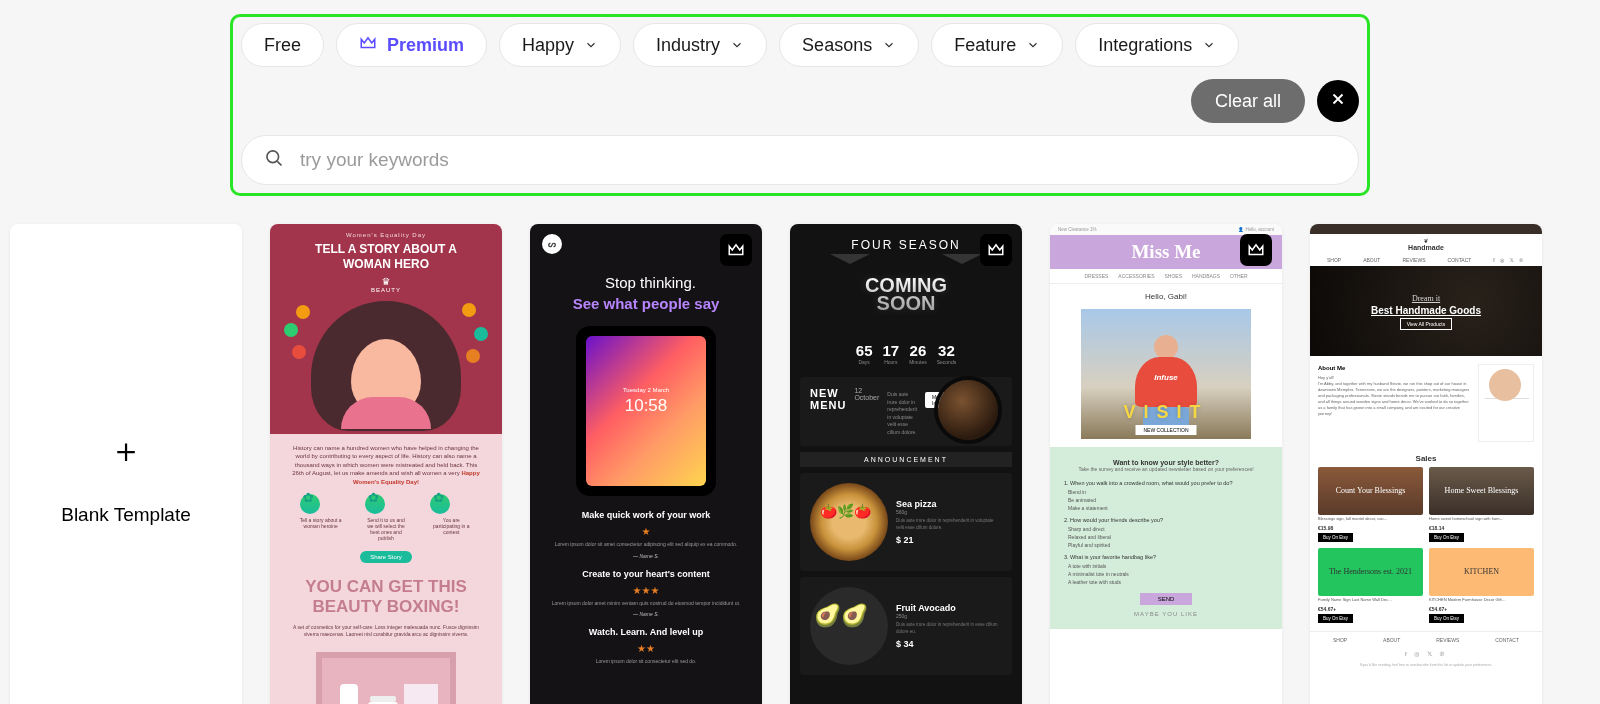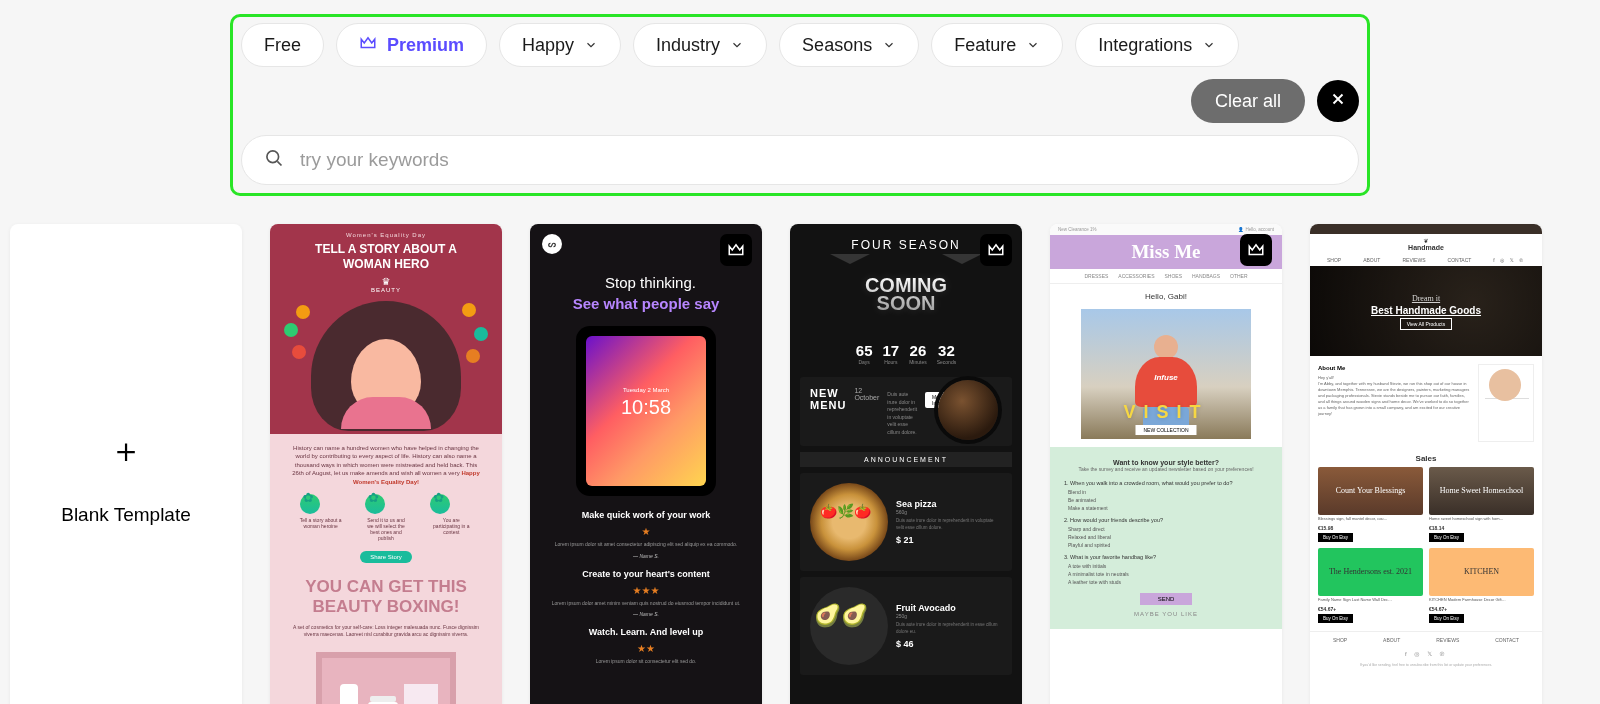--- a/index.html
+++ b/index.html
@@ -150,21 +150,21 @@
 
   
   .t2{background:#151215; color:#fff; text-align:center; font-size:8px;}
   .t2 .top{display:flex; justify-content:space-between; padding:10px 12px; align-items:center;}
   .t2 .circ{width:20px;height:20px; background:#fff; border-radius:50%; display:flex; align-items:center; justify-content:center; color:#333; font-weight:700; font-size:9px;}
   .t2 .socials{display:flex; gap:5px; color:#aaa; font-size:8px;}
   .t2 h3{font-size:15px; font-weight:400; margin:10px 0 4px;padding-left:9px;}
   .t2 h2{font-size:15px; font-weight:600; color:#b786ff;}
   .t2 .tablet{width:140px; height:170px; margin:14px auto; background:#000; border-radius:14px; padding:10px; position:relative;}
   .t2 .screen{width:100%; height:100%; border-radius:6px; background:linear-gradient(135deg,#6a11cb 0%,#ff5e62 40%,#ff9966 65%,#ffd54f 100%); position:relative; overflow:hidden;}
-  .t2 .time{position:absolute; top:40%; left:0; right:0; color:#fff; font-size:20px; font-weight:500;}
+  .t2 .time{position:absolute; top:40%; left:0; right:0; color:#fff; font-size:17px; font-weight:500;}
   .t2 .date{position:absolute; top:34%; left:0; right:0; font-size:6px;}
   .t2 .sec{margin:10px 20px;}
   .t2 .sec-title{font-size:9px; font-weight:600; margin-bottom:6px;}
   .t2 .stars{color:#e67e22; font-size:10px; margin-bottom:4px;}
   .t2 .blurb{font-size:5px; color:#999; line-height:1.5;}
   .t2 .sig{font-size:5px; color:#bbb; font-style:italic; margin-top:4px;}
 
   
   .t3{background:#121212; color:#fff; text-align:center; font-size:8px;}
   .t3 .hd{padding:14px 0 2px; font-size:12px; letter-spacing:2px;}
@@ -458,21 +458,21 @@
         <div class="ddesc">Duis aute irure dolor in reprehenderit in voluptate velit esse cillum dolore.</div>
         <div class="price">$ 21</div>
       </div>
     </div>
     <div class="block">
       <div class="dish avocado"></div>
       <div class="dish-info">
         <div class="dname">Fruit Avocado</div>
         <div class="dwt">250g</div>
         <div class="ddesc">Duis aute irure dolor in reprehenderit in esse cillum dolore eu.</div>
-        <div class="price">$ 46</div>
+        <div class="price">$ 34</div>
       </div>
     </div>
   </div>
 
   <div class="card t4">
     <div class="crown-badge">
         <svg width="18" height="18" viewBox="0 0 24 24" fill="none" stroke="#fff" stroke-width="2">
           <path d="M3 7l4 5 5-7 5 7 4-5v11H3z"></path>
         </svg>
       </div>
@@ -541,21 +541,21 @@
       <div class="about-txt">
         <b>About Me</b>
         <span>Hey y'all!</span><br>
         <span>I'm Abby, and together with my husband Stevie, we run this shop out of our house in downtown Memphis. Tennessee, we are the designers, painters, marketing managers and packaging professionals. Stevie stands beside me to pursue our faith, families, and all things around wooden signs and home decor. We've worked to do so together as a family that has grown into a small company, and am excited for our creative journey!</span>
       </div>
       <div class="about-img"></div>
     </div>
     <div class="sales-hd">Sales</div>
     <div class="grid">
       <div class="prod"><div class="prod-img p1">Count Your Blessings</div><div class="prod-name">Blessings sign, fall mantel decor, cou…</div><div class="prod-price">€15.98</div><div class="buy">Buy On Etsy</div></div>
-      <div class="prod"><div class="prod-img p2">Home Sweet Homeschool</div><div class="prod-name">Home sweet homeschool sign with hom…</div><div class="prod-price">€18.14</div><div class="buy">Buy On Etsy</div></div>
+      <div class="prod"><div class="prod-img p2">Home Sweet Blessings</div><div class="prod-name">Home sweet homeschool sign with hom…</div><div class="prod-price">€18.14</div><div class="buy">Buy On Etsy</div></div>
       <div class="prod"><div class="prod-img p3">The Hendersons est. 2021</div><div class="prod-name">Family Name Sign Last Name Wall Dec…</div><div class="prod-price">€54.67+</div><div class="buy">Buy On Etsy</div></div>
       <div class="prod"><div class="prod-img p4">KITCHEN</div><div class="prod-name">KITCHEN Modern Farmhouse Decor Gift…</div><div class="prod-price">€54.67+</div><div class="buy">Buy On Etsy</div></div>
     </div>
     <div class="foot-nav">
         <span>SHOP</span>
         <span>ABOUT</span>
         <span>REVIEWS</span>
         <span>CONTACT</span>
       </div>
     <div class="foot-soc">f ◎ 𝕏 ℗</div>

